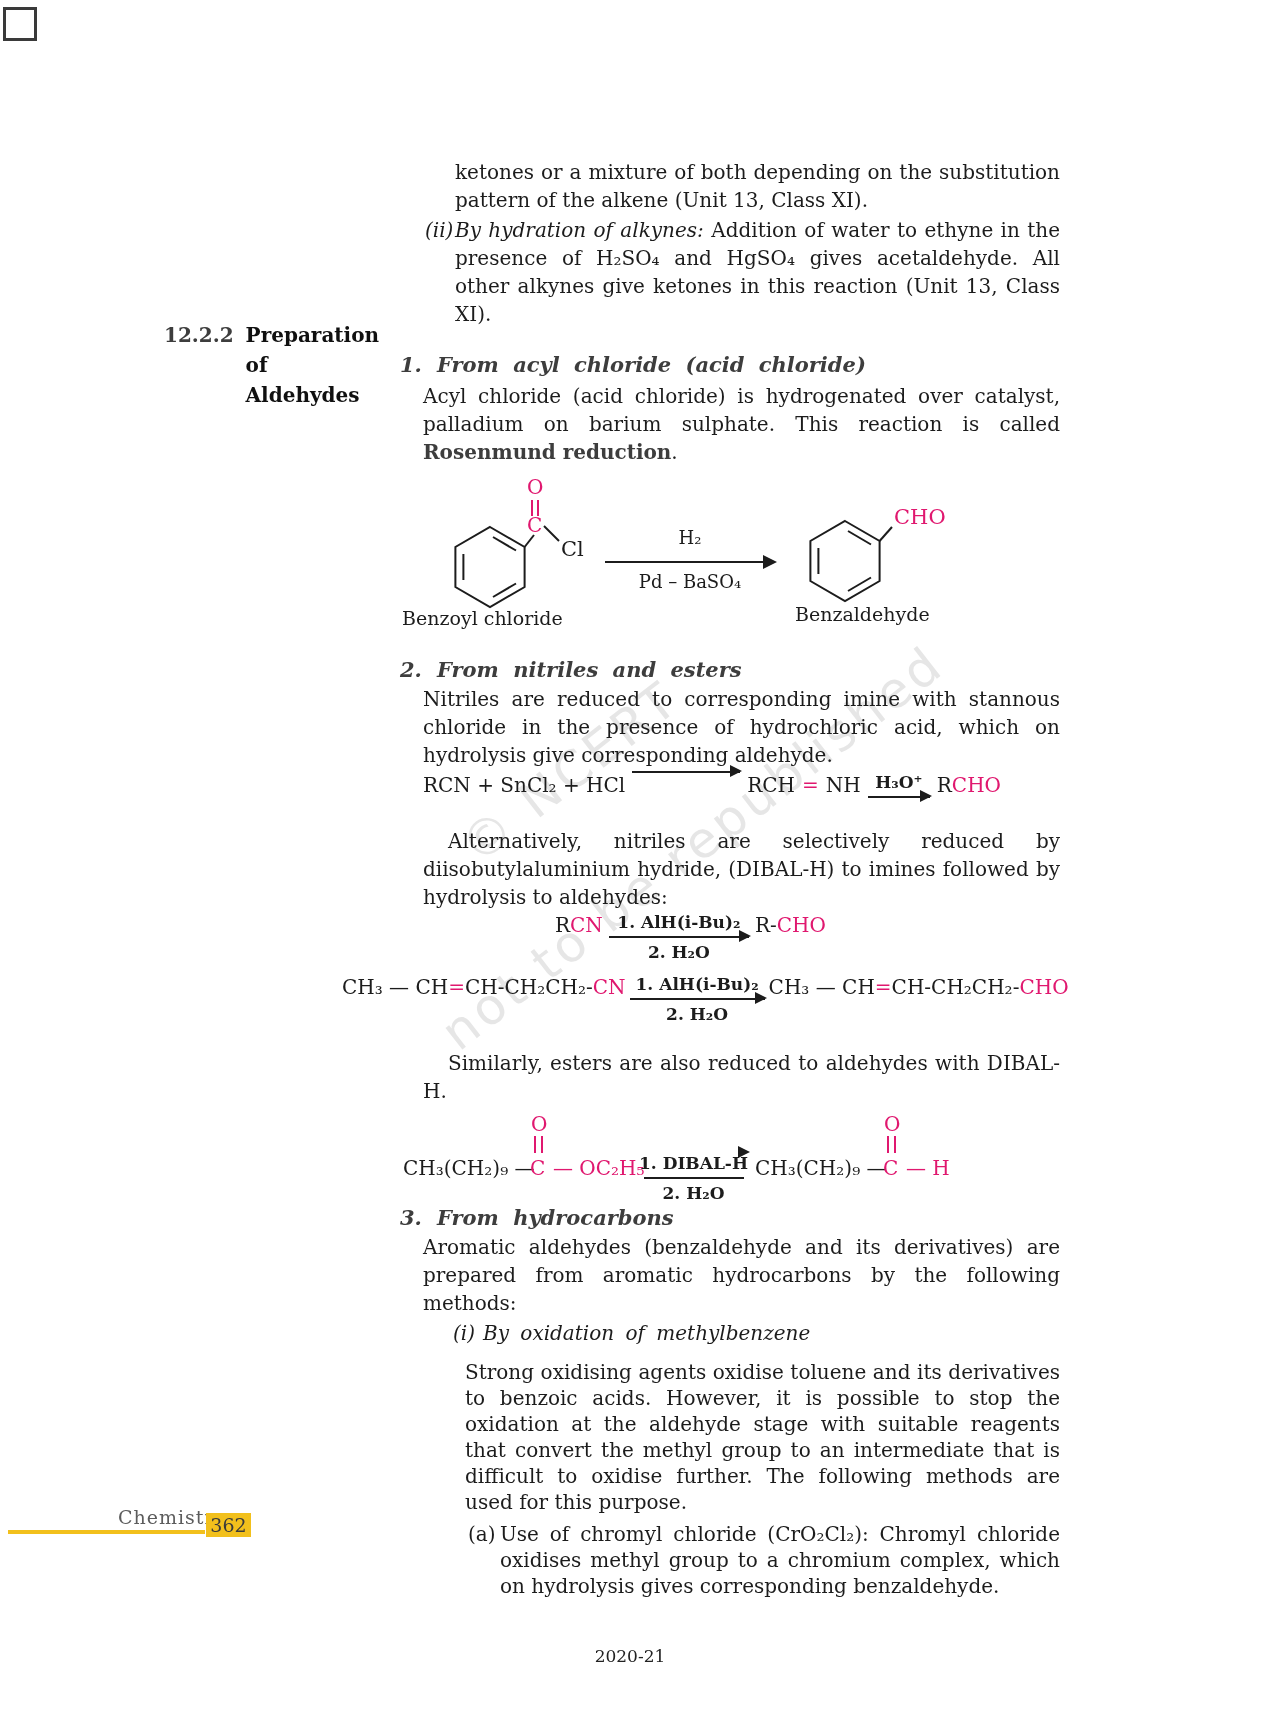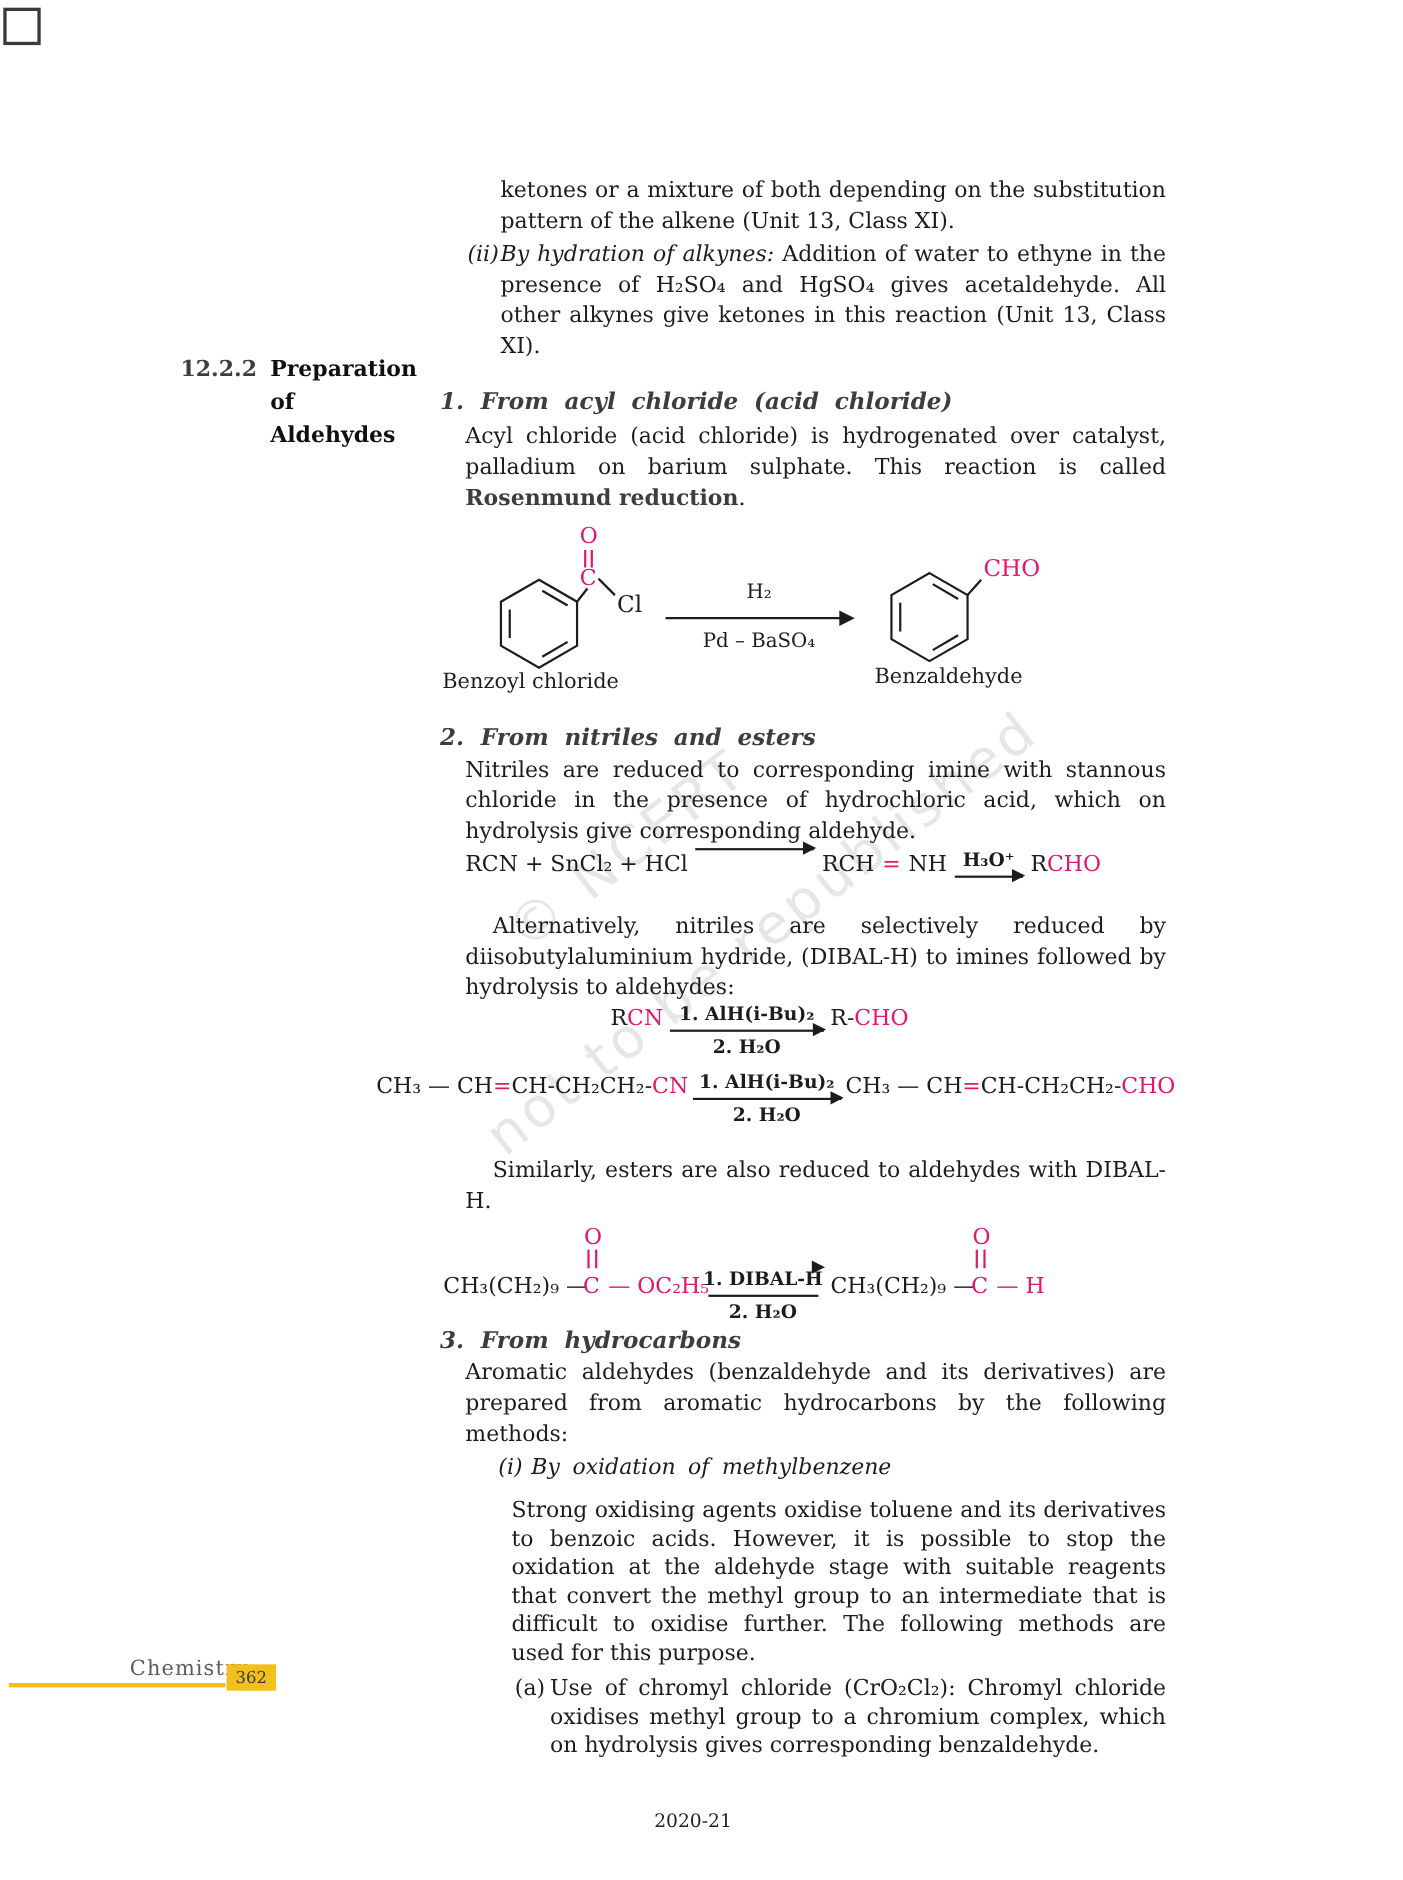--- a/index.html
+++ b/index.html
@@ -53,21 +53,21 @@
   
   .sub-i-title{position:relative;padding-left:60px;font-style:italic;font-size:20px;line-height:28px;margin-top:2px;word-spacing:5px;text-align:left;}
   .sub-i-title .marker{position:absolute;left:30px;}
   .sub-i-body{padding-left:42px;line-height:26px;margin-top:12px;}
   .sub-a{position:relative;padding-left:77px;line-height:26px;margin-top:6px;}
   .sub-a .marker{position:absolute;left:45px;}
   
   .footer-book{position:absolute;left:118px;top:1506px;font-size:19px;color:#5c5c5c;letter-spacing:1px;}
   .footer-line{position:absolute;left:8px;top:1530px;width:197px;height:4px;background:var(--yellow);}
   .footer-badge{position:absolute;left:206px;top:1513px;width:45px;height:24px;background:var(--yellow);
-    font-size:15px;color:#3a3a3a;text-align:center;line-height:24px;}
+    font-size:19px;color:#3a3a3a;text-align:center;line-height:24px;}
   .year{position:absolute;left:0;top:1646px;width:1260px;text-align:center;font-size:17px;color:#222;}
   svg text{font-family:"DejaVu Serif","Liberation Serif",serif;fill:var(--text);}
   svg text.pinkt{fill:var(--pink);}
   svg .bond{stroke:var(--text);stroke-width:2;fill:none;}
   svg .pinkb{stroke:var(--pink);stroke-width:2;fill:none;}
 </style>
 </head>
 <body>
 
 <div class="page">

